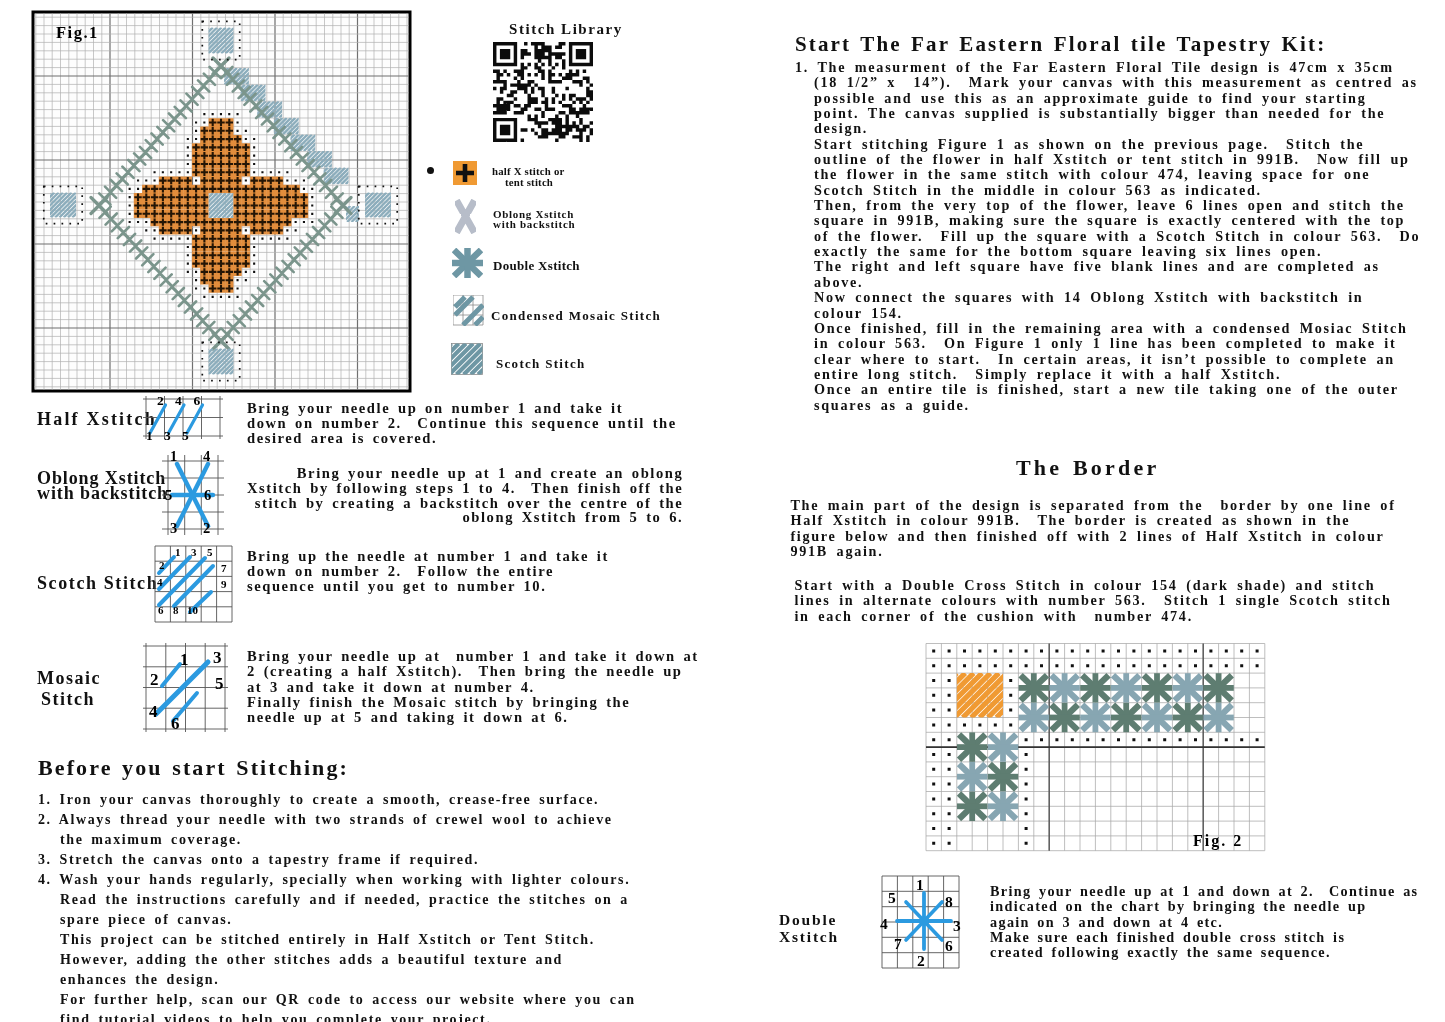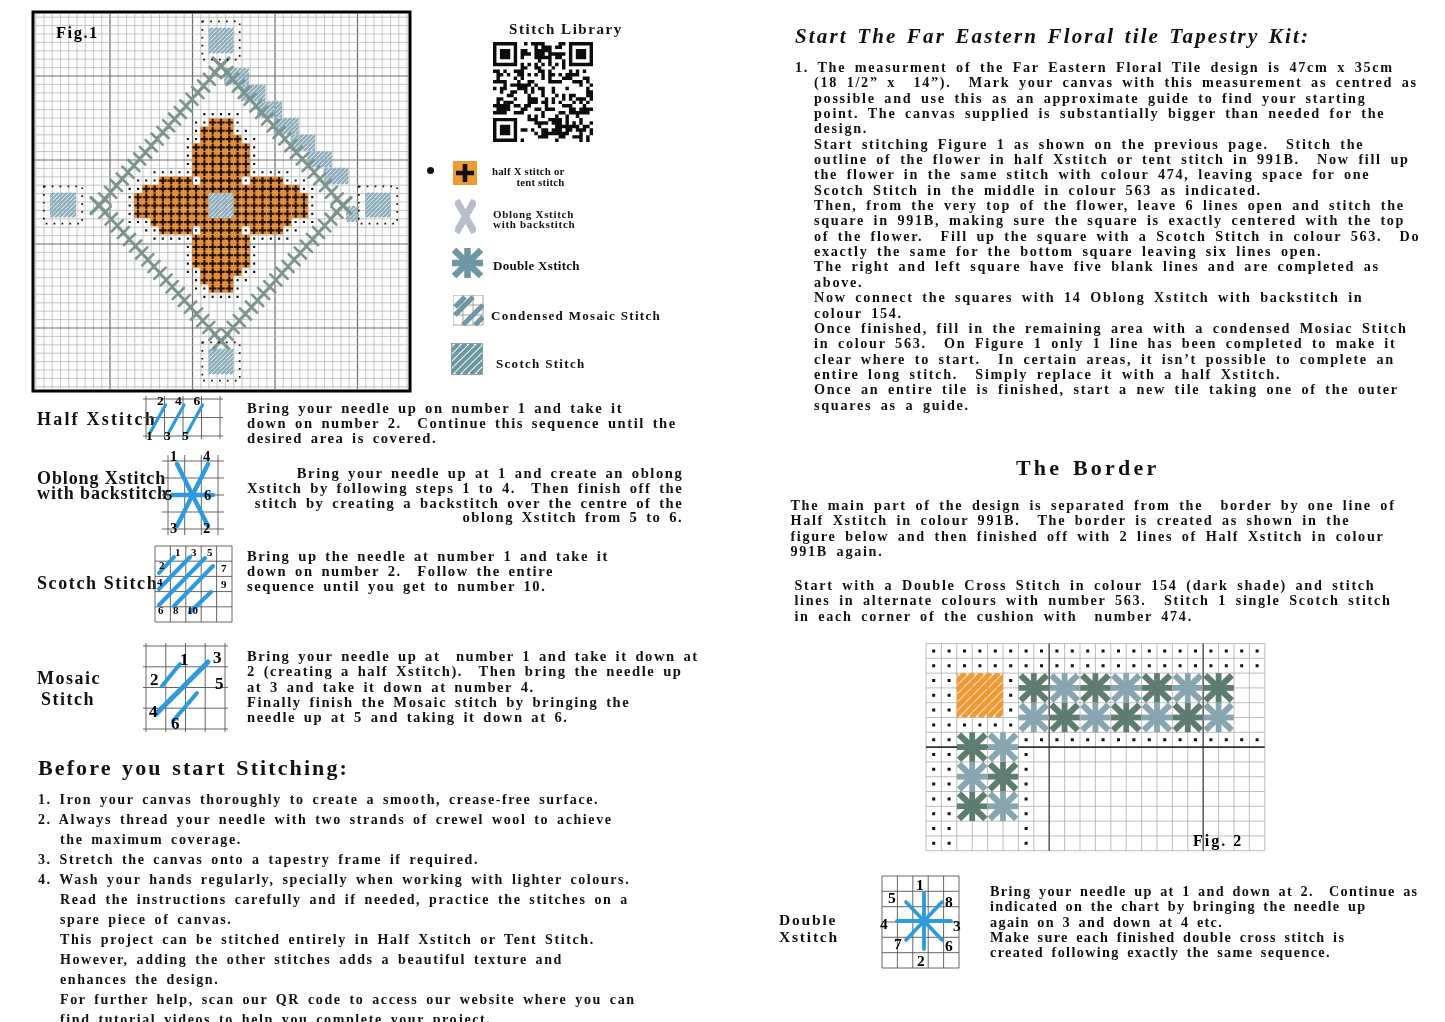--- a/index.html
+++ b/index.html
@@ -409,21 +409,21 @@
         <line x1="19.9" y1="31.5" x2="50.9" y2="0.5"></line>
         <line x1="27.1" y1="31.5" x2="58.1" y2="0.5"></line>
         <line x1="34.3" y1="31.5" x2="65.3" y2="0.5"></line>
       </g>
     </g>
     <clipPath id="h0_0">
       <rect x="0.5" y="0.5" width="31.0" height="31.0"></rect>
     </clipPath>
   </svg>
 
-<div class="leg" style="left:492px;top:166px;text-align:right;">half X stitch or<br><span style="margin-left:13px">tent stitch</span></div>
+<div class="leg" style="left:492px;top:166px;">half X stitch or<br><span style="margin-left:13px">tent stitch</span></div>
 <div class="leg" style="left:493px;top:209px;font-size:11px;line-height:10px;letter-spacing:0.7px">Oblong Xstitch<br>with backstitch</div>
 <div class="leg2" style="left:493px;top:258px;font-size:13px;letter-spacing:0.3px">Double Xstitch</div>
 <div class="leg2" style="left:491px;top:308px;">Condensed Mosaic Stitch</div>
 <div class="leg2" style="left:496px;top:356px;">Scotch Stitch</div>
 
 <div class="lbl" style="left:37px;top:409px;letter-spacing:2.2px">Half Xstitch</div>
 <svg style="position:absolute;left:140px;top:393px" width="100" height="56" viewBox="0 0 100 56">
     <g stroke="#555" stroke-width="0.9">
       <line x1="6.0" y1="3" x2="6.0" y2="46"></line>
       <line x1="24.5" y1="3" x2="24.5" y2="46"></line>
@@ -534,21 +534,21 @@
     <text x="72" y="46" font-size="17" font-weight="bold">5</text>
     <text x="6" y="74" font-size="17" font-weight="bold">4</text>
     <text x="28" y="86" font-size="17" font-weight="bold">6</text>
   </svg>
 <div class="bodyL" style="left:247px;top:649px;line-height:15.3px">Bring your needle up at&nbsp; number 1 and take it down at<br>2 (creating a half Xstitch).&nbsp; Then bring the needle up<br>at 3 and take it down at number 4.<br>Finally finish the Mosaic stitch by bringing the<br>needle up at 5 and taking it down at 6.</div>
 
 <div class="h2" style="left:38px;top:755px;">Before you start Stitching:</div>
 
 <div class="bodyB" style="left:38px;top:790px;">1. Iron your canvas thoroughly to create a smooth, crease-free surface.<br>2. Always thread your needle with two strands of crewel wool to achieve<br><span style="margin-left:22px">the maximum coverage.</span><br>3. Stretch the canvas onto a tapestry frame if required.<br>4. Wash your hands regularly, specially when working with lighter colours.<br><span style="margin-left:22px">Read the instructions carefully and if needed, practice the stitches on a</span><br><span style="margin-left:22px">spare piece of canvas.</span><br><span style="margin-left:22px">This project can be stitched entirely in Half Xstitch or Tent Stitch.</span><br><span style="margin-left:22px">However, adding the other stitches adds a beautiful texture and</span><br><span style="margin-left:22px">enhances the design.</span><br><span style="margin-left:22px">For further help, scan our QR code to access our website where you can</span><br><span style="margin-left:22px">find tutorial videos to help you complete your project.</span></div>
 
-<div class="h1" style="left:795px;top:24px;font-style:italic;">Start The Far Eastern Floral tile Tapestry Kit:</div>
+<div class="h1" style="left:795px;top:32px;">Start The Far Eastern Floral tile Tapestry Kit:</div>
 
 <div class="bodyR" style="left:795px;top:60px;">1. The measurment of the Far Eastern Floral Tile design is 47cm x 35cm<br><span class="in">(18 1/2” x&nbsp; 14”).&nbsp; Mark your canvas with this measurement as centred as</span><br><span class="in">possible and use this as an approximate guide to find your starting</span><br><span class="in">point. The canvas supplied is substantially bigger than needed for the</span><br><span class="in">design.</span><br><span class="in">Start stitching Figure 1 as shown on the previous page.&nbsp; Stitch the</span><br><span class="in">outline of the flower in half Xstitch or tent stitch in 991B.&nbsp; Now fill up</span><br><span class="in">the flower in the same stitch with colour 474, leaving space for one</span><br><span class="in">Scotch Stitch in the middle in colour 563 as indicated.</span><br><span class="in">Then, from the very top of the flower, leave 6 lines open and stitch the</span><br><span class="in">square in 991B, making sure the square is exactly centered with the top</span><br><span class="in">of the flower.&nbsp; Fill up the square with a Scotch Stitch in colour 563.&nbsp; Do</span><br><span class="in">exactly the same for the bottom square leaving six lines open.</span><br><span class="in">The right and left square have five blank lines and are completed as</span><br><span class="in">above.</span><br><span class="in">Now connect the squares with 14 Oblong Xstitch with backstitch in</span><br><span class="in">colour 154.</span><br><span class="in">Once finished, fill in the remaining area with a condensed Mosiac Stitch</span><br><span class="in">in colour 563.&nbsp; On Figure 1 only 1 line has been completed to make it</span><br><span class="in">clear where to start.&nbsp; In certain areas, it isn’t possible to complete an</span><br><span class="in">entire long stitch.&nbsp; Simply replace it with a half Xstitch.</span><br><span class="in">Once an entire tile is finished, start a new tile taking one of the outer</span><br><span class="in">squares as a guide.</span></div>
 
 <div class="h2" style="left:1016px;top:455px;letter-spacing:3.2px">The Border</div>
 
 <div class="bodyR ctr" style="left:1093px;top:498px;transform:translateX(-50%)">The main part of the design is separated from the&nbsp; border by one line of<br>Half Xstitch in colour 991B.&nbsp; The border is created as shown in the<br>figure below and then finished off with 2 lines of Half Xstitch in colour<br>991B again.</div>
 
 <div class="bodyR ctr" style="left:1093px;top:578px;transform:translateX(-50%)">Start with a Double Cross Stitch in colour 154 (dark shade) and stitch<br>lines in alternate colours with number 563.&nbsp; Stitch 1 single Scotch stitch<br>in each corner of the cushion with&nbsp; number 474.</div>
 
 <svg style="position:absolute;left:918px;top:638px" width="352" height="218" viewBox="0 0 352 218">

